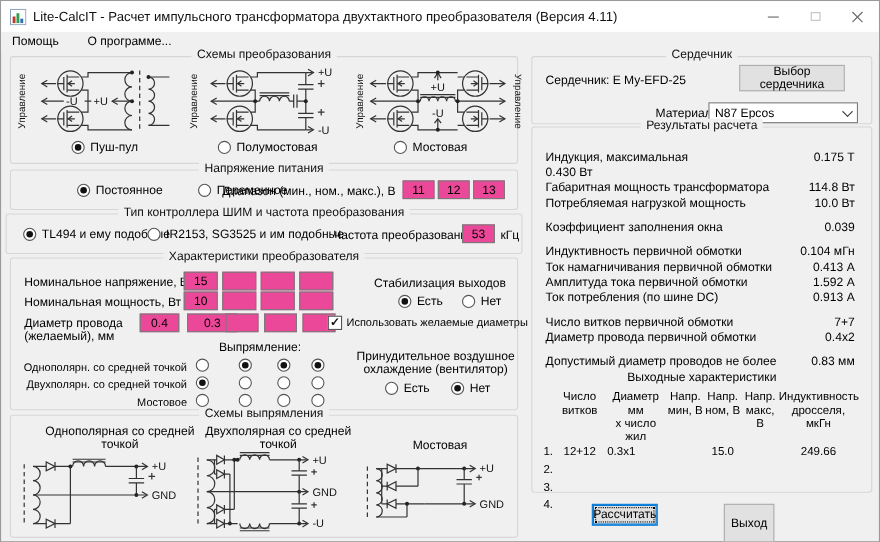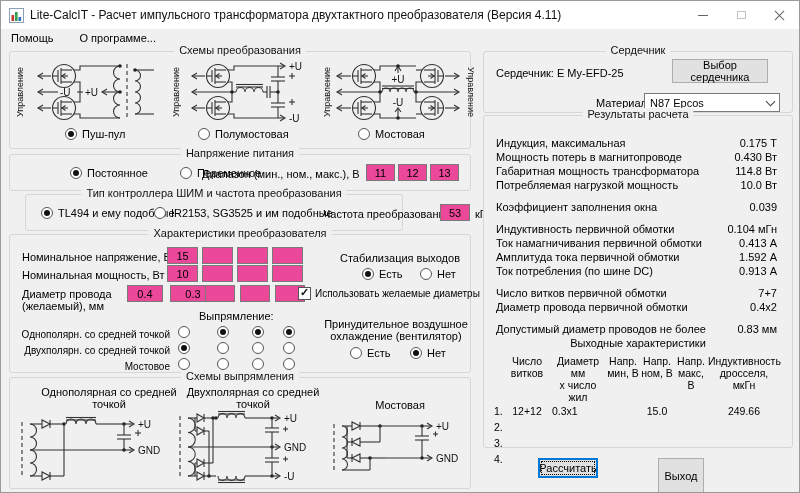--- a/index.html
+++ b/index.html
@@ -232,21 +232,21 @@
   <div class="rrow" style="left:170px;top:11px">
     <span class="radio"></span>
     <span>Переменное</span>
   </div>
   <span class="lbl fs105" style="left:192px;top:13px">Диапазон (мин., ном., макс.), В</span>
   <input class="tbx" style="left: 356px; top: 9px; width: 29px;" value="11">
   <input class="tbx" style="left: 388px; top: 9px; width: 29px;" value="12">
   <input class="tbx" style="left: 420px; top: 9px; width: 29px;" value="13">
 </div>
 
-<div class="grp" style="left:24px;top:193px;width:378px;height:37px">
+<div class="grp" style="left:4px;top:193px;width:470px;height:37px">
   <span class="grp-title">Тип контроллера ШИМ и частота преобразования</span>
   <div class="rrow" style="left:15px;top:11px">
     <span class="radio checked"></span>
     <span>TL494 и ему подобные</span>
   </div>
   <div class="rrow" style="left:128px;top:11px">
     <span class="radio"></span>
     <span>IR2153, SG3525 и им подобные</span>
   </div>
   <span class="lbl fs105" style="left:297px;top:13px">Частота преобразования</span>
@@ -470,21 +470,20 @@
 </div>
 
 <div class="grp" style="left:482px;top:114px;width:310px;height:333px">
   <span class="grp-title">Результаты расчета</span>
   <div class="res-rows">
     <div class="res-row">
         <span>Индукция, максимальная</span>
         <span>0.175 Т</span>
       </div>
     <div class="res-row">
-        <span>Мощность потерь в магнитопроводе</span>
         <span>0.430 Вт</span>
       </div>
     <div class="res-row">
         <span>Габаритная мощность трансформатора</span>
         <span>114.8 Вт</span>
       </div>
     <div class="res-row">
         <span>Потребляемая нагрузкой мощность</span>
         <span>10.0 Вт</span>
       </div>

